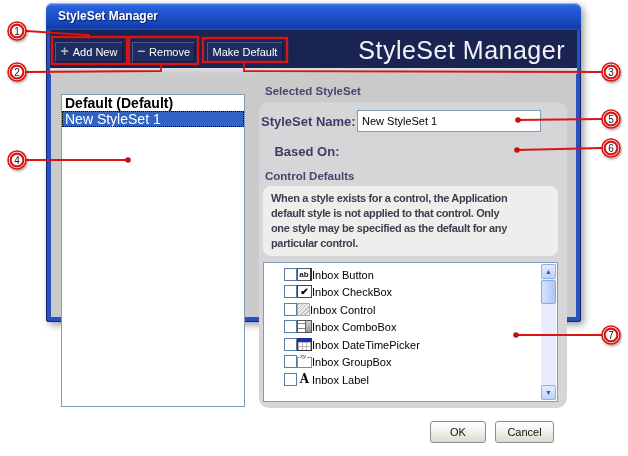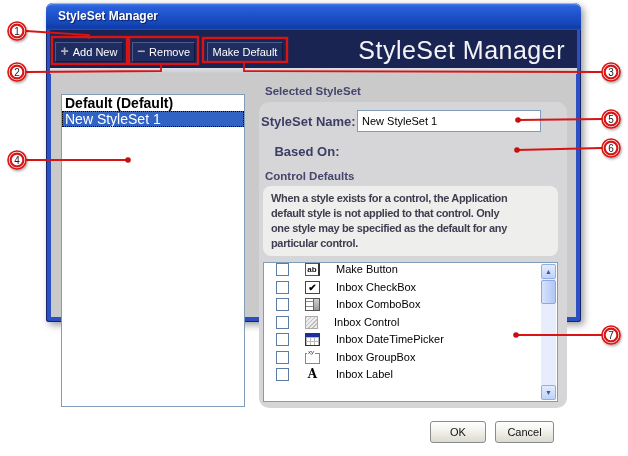--- a/index.html
+++ b/index.html
@@ -72,21 +72,21 @@
   .descbox {
     position:absolute; left:217px; top:183px; width:295px; height:70px;
     background:#eeeeec; border-radius:8px; padding:5px 8px;
     color:#3e3e50; font-weight:bold; font-size:11px; letter-spacing:-0.35px;
     line-height:15px; white-space:pre-line; overflow:hidden;
   }
   .ctl-list {
     position:absolute; left:217px; top:259px; width:295px; height:140px;
     background:#fff; border:1px solid #7f9db9; overflow:hidden;
   }
-  .ctl-row { display:flex; align-items:flex-start; height:17.5px; padding-left:12px; gap:16px; }
+  .ctl-row { display:flex; align-items:flex-end; height:17.5px; padding-left:20px; gap:0; }
   .ctl-check { width:13px; height:13px; background:#fff; border:1px solid #5c7ca6; flex:0 0 auto; }
   .ctl-label { font-size:11px; color:#000; white-space:nowrap; }
   .ctl-icon { width:15px; height:13px; flex:0 0 auto; position:relative;
     font-size:8px; line-height:11px; text-align:center; overflow:visible; }
   .ic-button-icon { background:#fff; border:1px solid #555; border-right:2px solid #333;
     font-weight:bold; color:#111; font-size:8px; }
   .ic-checkbox-icon { background:#fff; border:1px solid #444; font-size:10px; line-height:11px; color:#000; font-weight:bold; }
   .ic-combobox-icon { background:
       linear-gradient(to left, #dcdcdc 5px, transparent 5px),
       repeating-linear-gradient(#fff 0 2px, #888 2px 3px, #fff 3px 5px);
@@ -178,36 +178,36 @@
     <div class="descbox" id="desc-box">When a style exists for a control, the Application
 default style is not applied to that control. Only
 one style may be specified as the default for any
 particular control.</div>
 
     <div class="ctl-list">
       <div id="ctl-rows">
           <div class="ctl-row">
             <div class="ctl-check"></div>
             <span class="ctl-icon ic-button-icon">ab</span>
-            <span class="ctl-label">Make Button</span>
+            <span class="ctl-label">Inbox Button</span>
           </div>
           <div class="ctl-row">
             <div class="ctl-check"></div>
             <span class="ctl-icon ic-checkbox-icon">✔</span>
             <span class="ctl-label">Inbox CheckBox</span>
           </div>
           <div class="ctl-row">
             <div class="ctl-check"></div>
+            <span class="ctl-icon ic-control-icon"></span>
+            <span class="ctl-label">Inbox Control</span>
+          </div>
+          <div class="ctl-row">
+            <div class="ctl-check"></div>
             <span class="ctl-icon ic-combobox-icon"></span>
             <span class="ctl-label">Inbox ComboBox</span>
-          </div>
-          <div class="ctl-row">
-            <div class="ctl-check"></div>
-            <span class="ctl-icon ic-control-icon"></span>
-            <span class="ctl-label">Inbox Control</span>
           </div>
           <div class="ctl-row">
             <div class="ctl-check"></div>
             <span class="ctl-icon ic-datetimepicker-icon"></span>
             <span class="ctl-label">Inbox DateTimePicker</span>
           </div>
           <div class="ctl-row">
             <div class="ctl-check"></div>
             <span class="ctl-icon ic-groupbox-icon"></span>
             <span class="ctl-label">Inbox GroupBox</span>

